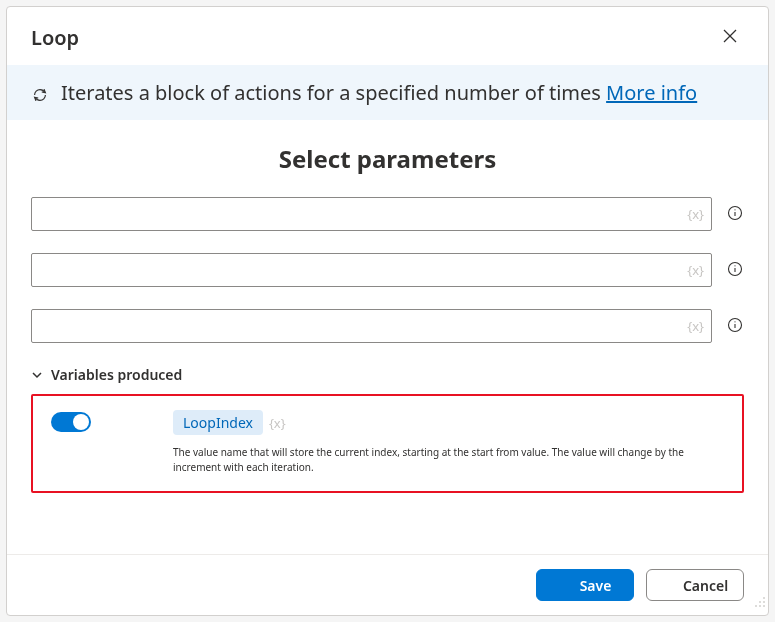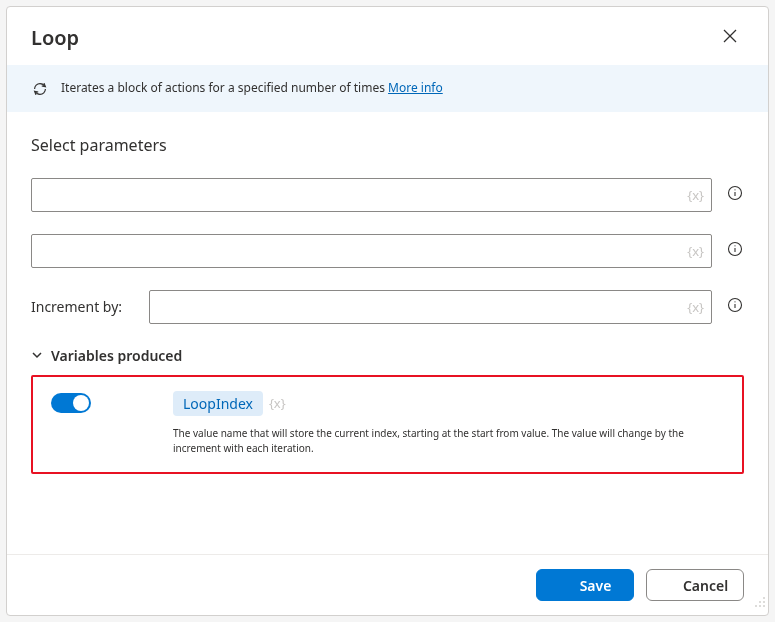--- a/index.html
+++ b/index.html
@@ -19,26 +19,26 @@
     --var-muted:#c8c6c4;
   }
   html,body{margin:0;padding:0;background:var(--outer);font-family:"Segoe UI",system-ui,-apple-system,sans-serif;color:var(--text);}
   .stage{display:flex;align-items:center;justify-content:center;width:775px;height:622px;box-sizing:border-box;padding:6px;}
   .dialog{width:762px;height:608px;background:var(--page);border:1px solid var(--border-light);border-radius:4px;position:relative;display:flex;flex-direction:column;}
   .titlebar{display:flex;align-items:center;padding:16px 24px 14px 24px;}
   .title{font-size:20px;font-weight:600;}
   .spacer{flex:1;}
   .close-btn{width:28px;height:28px;display:flex;align-items:center;justify-content:center;cursor:pointer;border:none;background:none;color:var(--text);}
   .close-btn svg{width:14px;height:14px;}
-  .banner{background:var(--banner);padding:14px 24px;display:flex;align-items:flex-start;gap:12px;font-size:12px;color:var(--text);}
+  .banner{background:var(--banner);padding:14px 24px;display:flex;align-items:flex-end;gap:12px;font-size:20px;color:var(--text);}
   .banner .desc{color:var(--text);}
   .banner a{color:var(--link);text-decoration:underline;}
   .banner-icon svg{vertical-align:middle;}
   .body{padding:22px 24px 0 24px;flex:1;overflow:hidden;}
-  .section-title{font-size:16px;font-weight:400;margin-bottom:22px;color:var(--text);}
+  .section-title{font-size:24px;font-weight:700;margin-bottom:22px;color:var(--text);text-align:center;}
   .form-row{display:flex;align-items:center;gap:14px;margin-bottom:22px;}
   .form-label{width:104px;font-size:14px;color:var(--text);}
   .input-wrap{position:relative;flex:1;}
   .text-input{width:100%;height:34px;box-sizing:border-box;border:1px solid var(--border);border-radius:2px;padding:0 30px 0 10px;font-size:14px;font-family:inherit;}
   .var-token{position:absolute;right:8px;top:50%;transform:translateY(-50%);font-size:13px;color:var(--var-muted);cursor:pointer;}
   .info-btn{width:18px;height:18px;display:flex;align-items:center;justify-content:center;border:none;background:none;cursor:pointer;color:var(--text);}
   .info-btn svg{width:16px;height:16px;}
   .collapse-hdr{display:flex;align-items:center;gap:8px;font-size:14px;font-weight:600;color:var(--text);margin:20px 0 10px 0;cursor:pointer;}
   .collapse-hdr .chev{display:inline-flex;}
   .collapse-hdr .chev svg{width:12px;height:12px;}
@@ -120,21 +120,20 @@
             <svg viewBox="0 0 16 16" fill="none" stroke="currentColor" stroke-width="1.1">
               <circle cx="8" cy="8" r="6.5"></circle>
                 <line x1="8" y1="7" x2="8" y2="11"></line>
                 <circle cx="8" cy="4.8" r="0.6" fill="currentColor" stroke="none"></circle>
             </svg>
           </span>
         </button>
       </div>
 
       <div class="form-row">
-        <div class="form-label">Increment by:</div>
         <div class="input-wrap">
           <input type="text" class="text-input" value="" style="">
           <span class="var-token">{x}</span>
         </div>
         <button class="info-btn">
           <span>
             <svg viewBox="0 0 16 16" fill="none" stroke="currentColor" stroke-width="1.1">
               <circle cx="8" cy="8" r="6.5"></circle>
                 <line x1="8" y1="7" x2="8" y2="11"></line>
                 <circle cx="8" cy="4.8" r="0.6" fill="currentColor" stroke="none"></circle>

